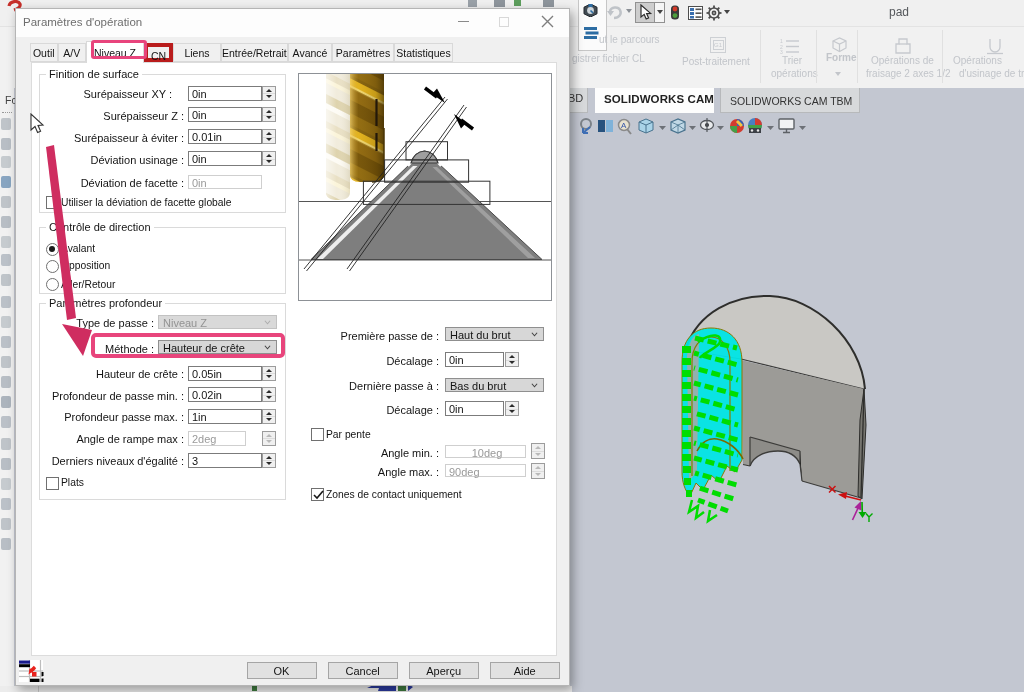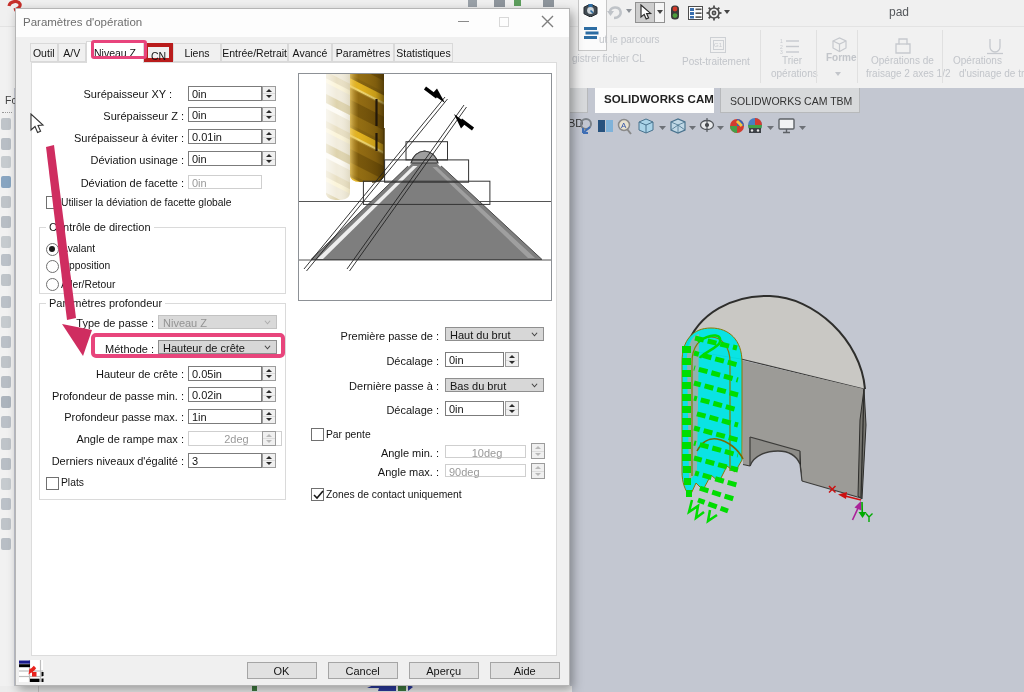--- a/index.html
+++ b/index.html
@@ -32,21 +32,21 @@
 
 <div id="chrome">
   
   <div class="abs" style="left:0;top:88px;width:1024px;height:604px;background:#c3c7d1;"></div>
   
   <div class="abs" style="left:0;top:0;width:1024px;height:26px;background:#f0f0f0;"></div>
   
   <div class="abs" style="left:0;top:26px;width:1024px;height:62px;background:#f1f1f1;border-top:1px solid #e3e3e3;"></div>
   
   <div class="abs" style="left:560px;top:88px;width:28px;height:25px;background:#d7d9db;border:1px solid #b7b9bb;border-top:none;"></div>
-  <div class="abs" style="left:568px;top:92px;font-size:11px;color:#333;margin-top:25px;">BD</div>
+  <div class="abs" style="left:568px;top:92px;font-size:11px;color:#333;">BD</div>
   <div class="abs" style="left:595px;top:88px;width:119px;height:25px;background:#fdfdfd;"></div>
   <div class="abs" style="left:604px;top:93px;font-size:11.5px;font-weight:bold;color:#222;letter-spacing:0.1px;">SOLIDWORKS CAM</div>
   <div class="abs" style="left:720px;top:88px;width:140px;height:25px;background:#d7d9db;border:1px solid #b7b9bb;border-top:none;"></div>
   <div class="abs" style="left:730px;top:94.5px;font-size:10.5px;color:#333;">SOLIDWORKS CAM TBM</div>
 
   
   <svg class="abs" style="left:606px;top:5px;" width="18" height="15" viewBox="0 0 18 15">
       <path d="M4,6 C5,2 12,1 14,5 C16,9 13,13 8,13" fill="none" stroke="#bfc3c8" stroke-width="2.5"></path>
       <polygon points="1,6 8,6 4.5,11" fill="#bfc3c8"></polygon>
     </svg>
@@ -321,27 +321,30 @@
   <svg class="abs" style="left:525px;top:6px;" width="13" height="13" viewBox="0 0 13 13">
       <path d="M1,1 L12,12 M12,1 L1,12" stroke="#7e7e7e" stroke-width="1.4"></path>
     </svg>
 
   <div id="tabs"></div>
   <div class="abs" style="left:14px;top:33.5px;width:27.5px;height:19px;background:#f0f0f0;border:1px solid #d9d9d9;font-size:10.5px;color:#141414;text-align:center;padding-top:3px;white-space:nowrap;">Outil</div>
   <div class="abs" style="left:41.5px;top:33.5px;width:28.5px;height:19px;background:#f0f0f0;border:1px solid #d9d9d9;font-size:10.5px;color:#141414;text-align:center;padding-top:3px;white-space:nowrap;">A/V</div>
   <div class="abs" style="left:70px;top:31.5px;width:58px;height:22px;background:#fff;border:1px solid #d9d9d9;border-bottom:none;z-index:3;font-size:10.5px;color:#141414;text-align:center;padding-top:5px;white-space:nowrap;">Niveau Z</div>
   <div class="abs" style="left:128px;top:33.5px;width:29px;height:19px;background:#f0f0f0;border:4px solid #b91c1c;font-size:10.5px;color:#141414;text-align:center;padding-top:3px;white-space:nowrap;">CN</div>
   <div class="abs" style="left:157px;top:33.5px;width:48px;height:19px;background:#f0f0f0;border:1px solid #d9d9d9;font-size:10.5px;color:#141414;text-align:center;padding-top:3px;white-space:nowrap;">Liens</div>
-  <div class="abs" style="left:205px;top:33.5px;width:67px;height:19px;background:#f0f0f0;border:1px solid #d9d9d9;font-size:10.5px;color:#141414;text-align:right;padding-top:3px;white-space:nowrap;">Entrée/Retrait</div>
+  <div class="abs" style="left:205px;top:33.5px;width:67px;height:19px;background:#f0f0f0;border:1px solid #d9d9d9;font-size:10.5px;color:#141414;text-align:left;padding-top:3px;white-space:nowrap;">Entrée/Retrait</div>
   <div class="abs" style="left:272px;top:33.5px;width:44px;height:19px;background:#f0f0f0;border:1px solid #d9d9d9;font-size:10.5px;color:#141414;text-align:center;padding-top:3px;white-space:nowrap;">Avancé</div>
   <div class="abs" style="left:316px;top:33.5px;width:62px;height:19px;background:#f0f0f0;border:1px solid #d9d9d9;font-size:10.5px;color:#141414;text-align:center;padding-top:3px;white-space:nowrap;">Paramètres</div>
   <div class="abs" style="left:378px;top:33.5px;width:59px;height:19px;background:#f0f0f0;border:1px solid #d9d9d9;font-size:10.5px;color:#141414;text-align:center;padding-top:3px;white-space:nowrap;">Statistiques</div>
 
   <div class="abs" style="left:15px;top:52.5px;width:526px;height:594px;background:#fff;border:1px solid #dcdcdc;"></div>
 
+  <div class="grp" style="left:23px;top:65px;width:247px;height:139px;">
+      <span>Finition de surface</span>
+    </div>
   <div class="lbl" style="left:8px;top:79px;width:148px;">Surépaisseur XY :</div>
   <div class="inp" style="left:172px;top:76.5px;width:74px;height:15px;">0in</div>
   <div class="spin" style="left:246px;top:76.5px;height:15px;">
       <i class="mid"></i>
     </div>
   <div class="lbl" style="left:20px;top:101px;width:148px;">Surépaisseur Z :</div>
   <div class="inp" style="left:172px;top:98.3px;width:74px;height:15px;">0in</div>
   <div class="spin" style="left:246px;top:98.3px;height:15px;">
       <i class="mid"></i>
     </div>
@@ -391,21 +394,21 @@
   <div class="inp" style="left:172px;top:378px;width:74px;height:15px;">0.02in</div>
   <div class="spin" style="left:246px;top:378px;height:15px;">
       <i class="mid"></i>
     </div>
   <div class="lbl" style="left:20px;top:402px;width:148px;">Profondeur passe max. :</div>
   <div class="inp" style="left:172px;top:399.5px;width:74px;height:15px;">1in</div>
   <div class="spin" style="left:246px;top:399.5px;height:15px;">
       <i class="mid"></i>
     </div>
   <div class="lbl" style="left:20px;top:424px;width:148px;">Angle de rampe max :</div>
-  <div class="inp dis" style="left:172px;top:421.5px;width:94px;height:15px;text-align:center;">2deg</div>
+  <div class="inp dis" style="left:172px;top:421.5px;width:58px;height:15px;">2deg</div>
   <div class="spin dis" style="left:246px;top:421.5px;height:15px;">
       <i class="mid"></i>
     </div>
   <div class="lbl" style="left:20px;top:446px;width:148px;">Derniers niveaux d'égalité :</div>
   <div class="inp" style="left:172px;top:443.5px;width:74px;height:15px;">3</div>
   <div class="spin" style="left:246px;top:443.5px;height:15px;">
       <i class="mid"></i>
     </div>
   <div class="cb" style="left:29.5px;top:467.5px;"></div>
   <div class="cblbl" style="left:45px;top:468px;">Plats</div>

